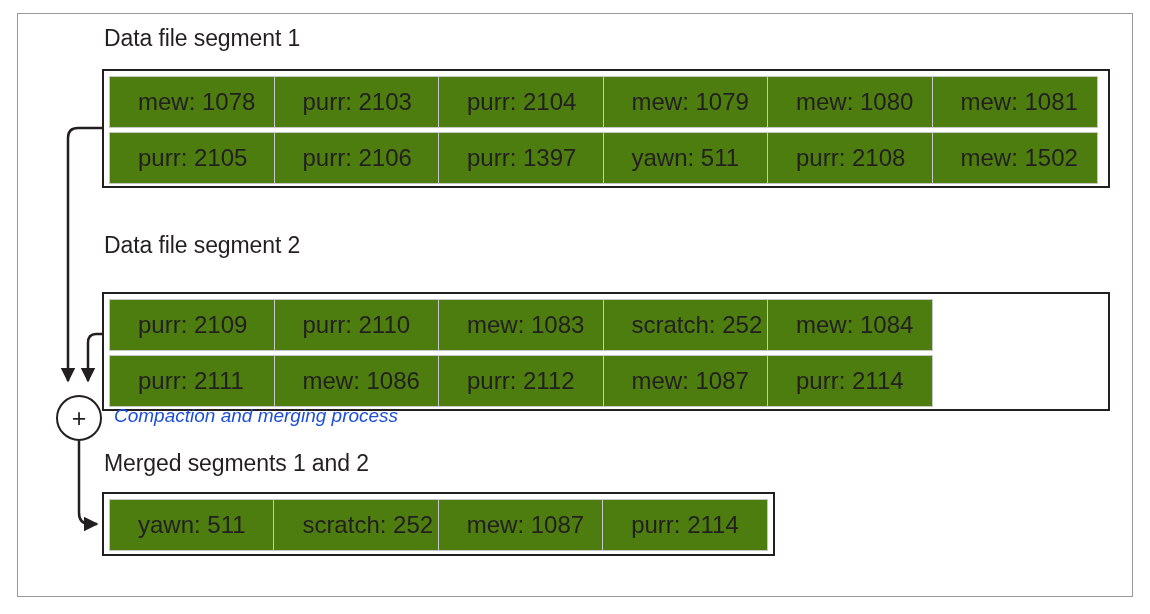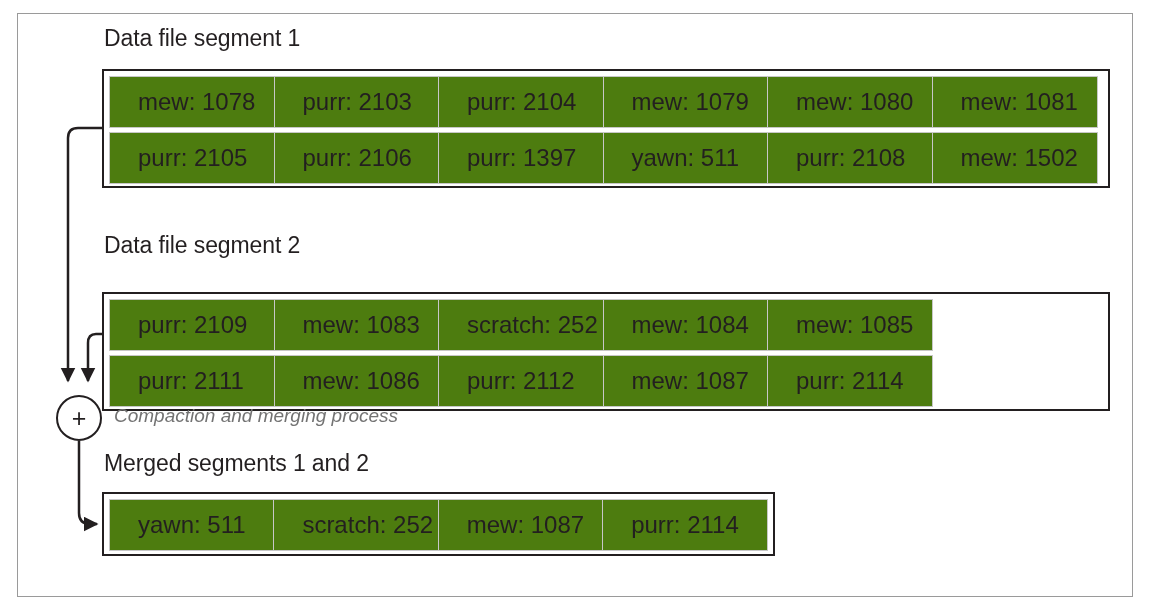--- a/index.html
+++ b/index.html
@@ -97,21 +97,21 @@
     color: #231f20;
     box-sizing: border-box;
   }
 
   .process-label {
     position: absolute;
     left: 114px;
     top: 405px;
     font-size: 19px;
     font-style: italic;
-    color: #737373;
+    color: #1d4ed8;
     white-space: nowrap;
   }
 
   
   #connectors {
     position: absolute;
     left: 0;
     top: 0;
     width: 1150px;
     height: 614px;
@@ -144,24 +144,24 @@
       <div class="cell">purr: 2108</div>
       <div class="cell">mew: 1502</div>
     </div>
   </div>
 
   <div class="section-heading" id="heading-seg2">Data file segment 2</div>
 
   <div class="segment-box" id="box-seg2">
     <div class="segment-row">
       <div class="cell">purr: 2109</div>
+      <div class="cell">purr: 2110</div>
       <div class="cell">mew: 1083</div>
       <div class="cell">scratch: 252</div>
       <div class="cell">mew: 1084</div>
-      <div class="cell">mew: 1085</div>
     </div>
     <div class="segment-row">
       <div class="cell">purr: 2111</div>
       <div class="cell">mew: 1086</div>
       <div class="cell">purr: 2112</div>
       <div class="cell">mew: 1087</div>
       <div class="cell">purr: 2114</div>
     </div>
   </div>
 

